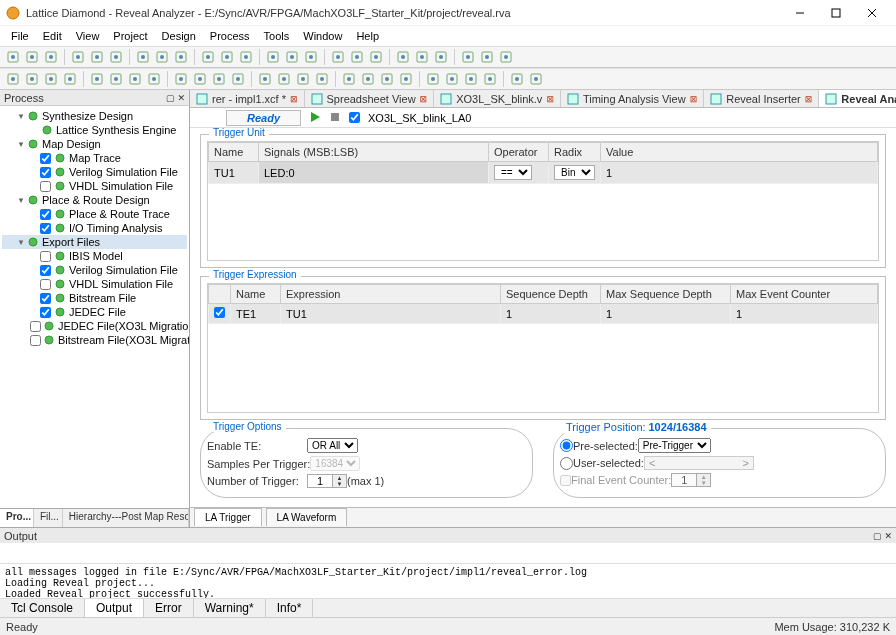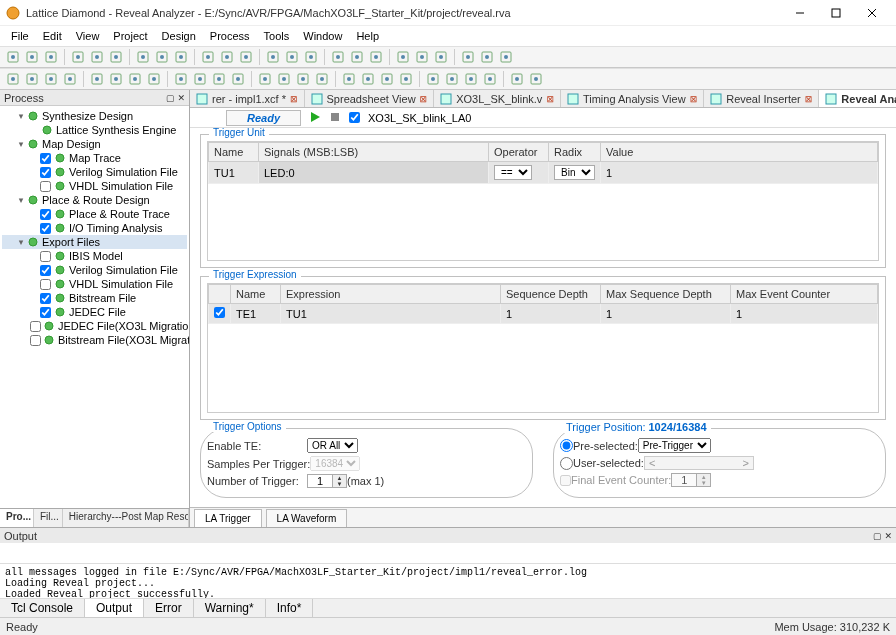--- a/index.html
+++ b/index.html
@@ -56,21 +56,21 @@
 .mini-sel { font-size: 10px; padding: 0 2px; border: 1px solid #aaa; background: #fff; }
 .tbl-wrap { border: 1px solid #ccc; height: 120px; overflow: auto; background: #fff; }
 
 .tbl-wrap2 { border: 1px solid #ccc; height: 130px; overflow: auto; background: #fff; }
 
 .options-row { display: flex; gap: 20px; }
 .opt-col { flex: 1; border-radius: 26px; }
 .opt-line { display: flex; align-items: center; gap: 0; margin: 3px 0; color: #333; }
 .opt-line .lbl { min-width: 100px; }
 
-.la-tabs { height: 20px; display: flex; border-top: 1px solid #bbb; background: #f4f4f4; align-items: center; }
+.la-tabs { height: 20px; display: flex; border-top: 1px solid #bbb; background: #f4f4f4; align-items: flex-start; }
 .la-tab { padding: 3px 10px; border: 1px solid #bbb; border-bottom: none; background: #f8f8f8; margin-left: 4px; font-size: 10px; }
 .la-tab.active { background: #fff; }
 
 .output-panel { height: 90px; display: flex; flex-direction: column; border-top: 1px solid #aaa; }
 .output-header { height: 15px; background: #eaeaea; display: flex; align-items: center; padding: 0 4px; font-size: 10px; color: #333; }
 .output-header .sp { flex: 1; }
 .output-body { flex: 1; background: #fff; font-family: "Courier New", monospace; font-size: 10px; padding: 3px 5px; border: 1px solid #ddd; border-left: none; border-right: none; overflow: auto; white-space: pre; color: #000; margin-top: 20px; }
 .output-tabs { height: 18px; display: flex; background: #f0f0f0; }
 .output-tab { padding: 2px 11px; border-right: 1px solid #ccc; font-size: 12px; }
 .output-tab.active { background: #fff; }

